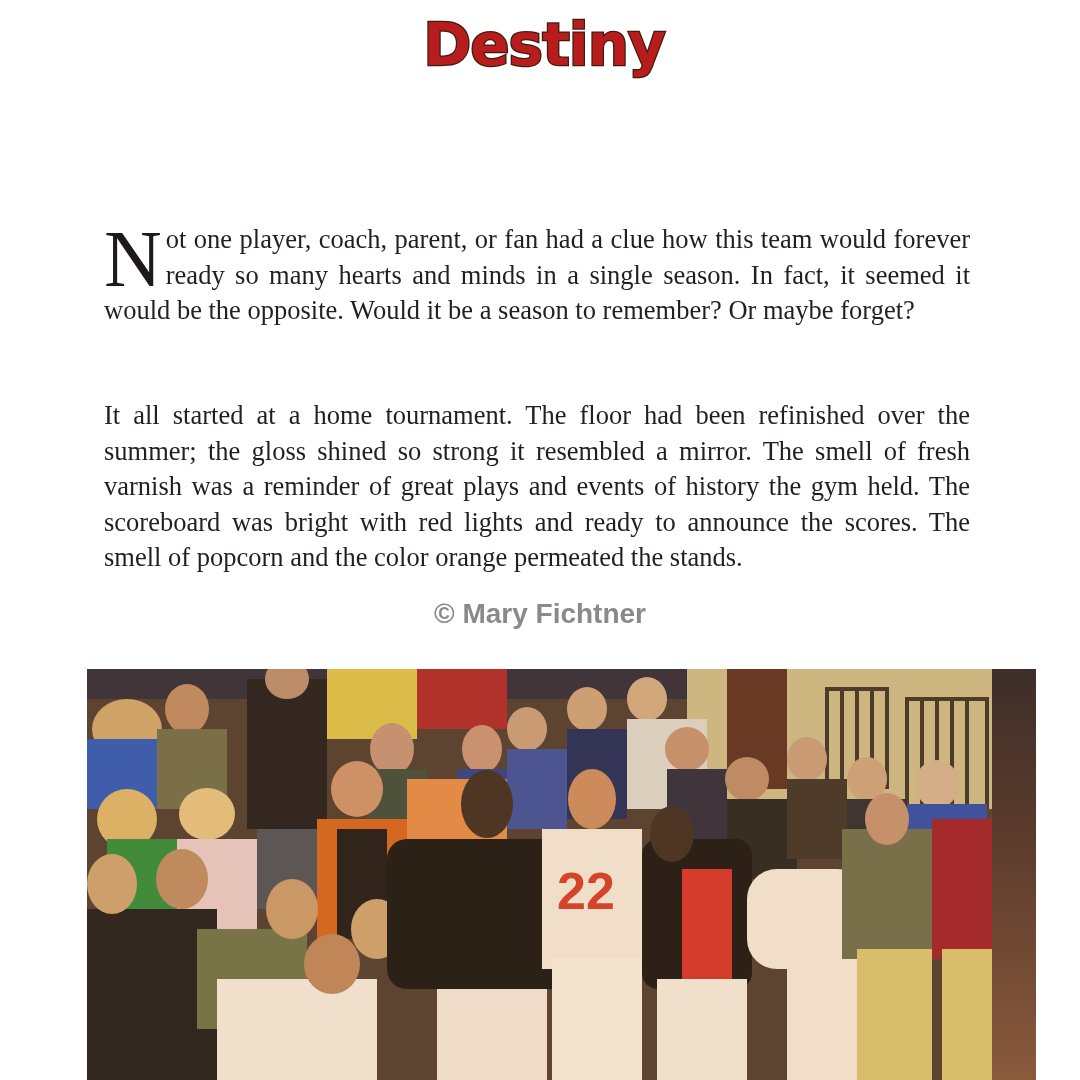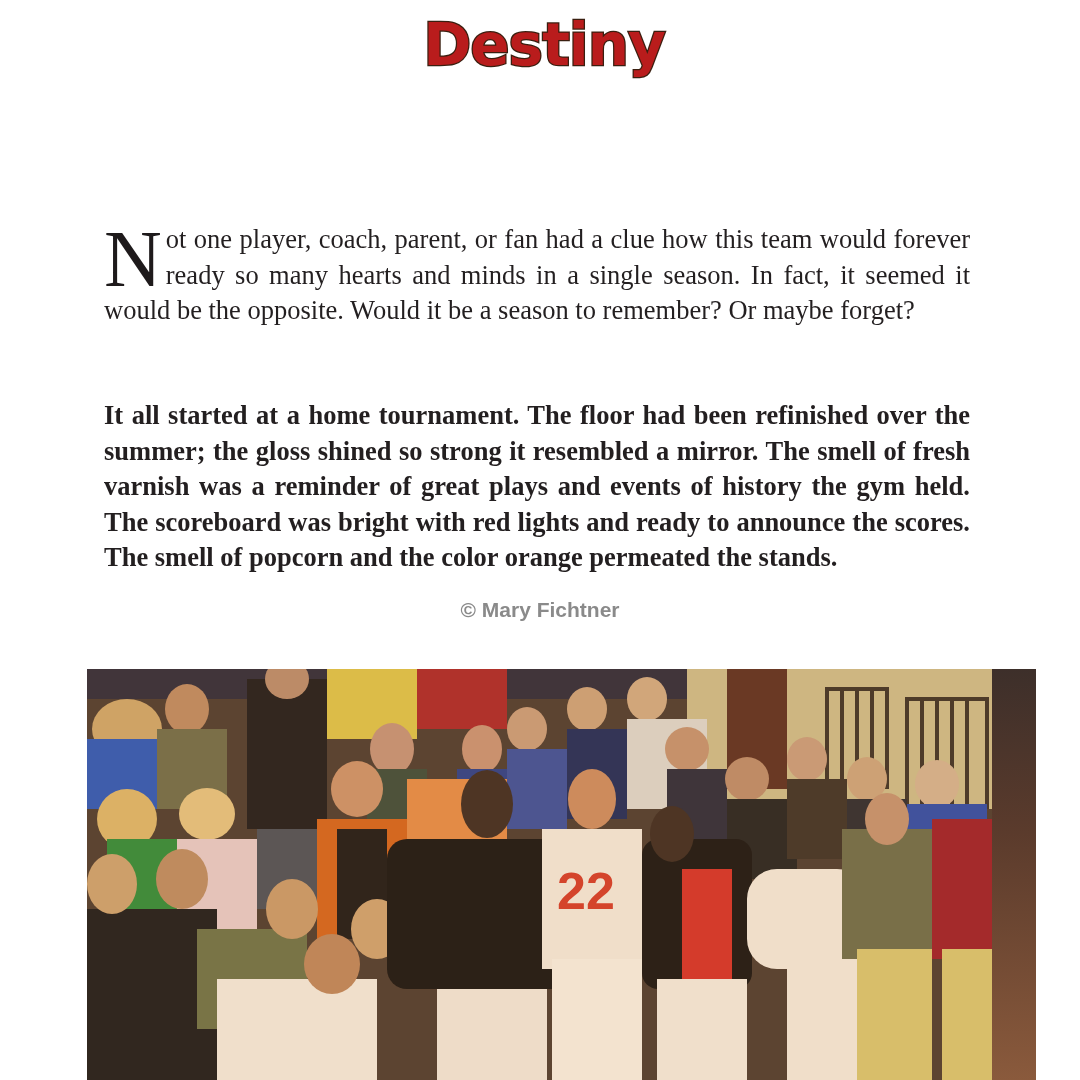--- a/index.html
+++ b/index.html
@@ -33,40 +33,40 @@
     .body-text {
       position: absolute;
       left: 104px;
       width: 866px;
       font-size: 26.5px;
       line-height: 35.6px;
       text-align: justify;
       color: #231f20;
     }
     .para1 { top: 222px; }
-    .para2 { top: 398px; font-weight: bold; }
+    .para2 { top: 398px; }
     .dropcap {
       float: left;
       font-size: 80px;
       line-height: 64px;
       margin-top: 5px;
       margin-right: 4px;
       margin-bottom: -4px;
       font-family: "Liberation Serif", serif;
       color: #1e1a1b;
     }
     .copyright {
       position: absolute;
       top: 598px;
       left: 0;
       width: 1080px;
       text-align: center;
       font-family: "Liberation Sans", "DejaVu Sans", sans-serif;
       font-weight: bold;
-      font-size: 21px;
+      font-size: 28px;
       color: #8a8a8a;
     }
     .photo {
       position: absolute;
       left: 87px;
       top: 669px;
       width: 949px;
       height: 411px;
       overflow: hidden;
       background: linear-gradient(180deg, #3d2f2a 0%, #5b3b2c 40%, #8a5a3c 100%);

